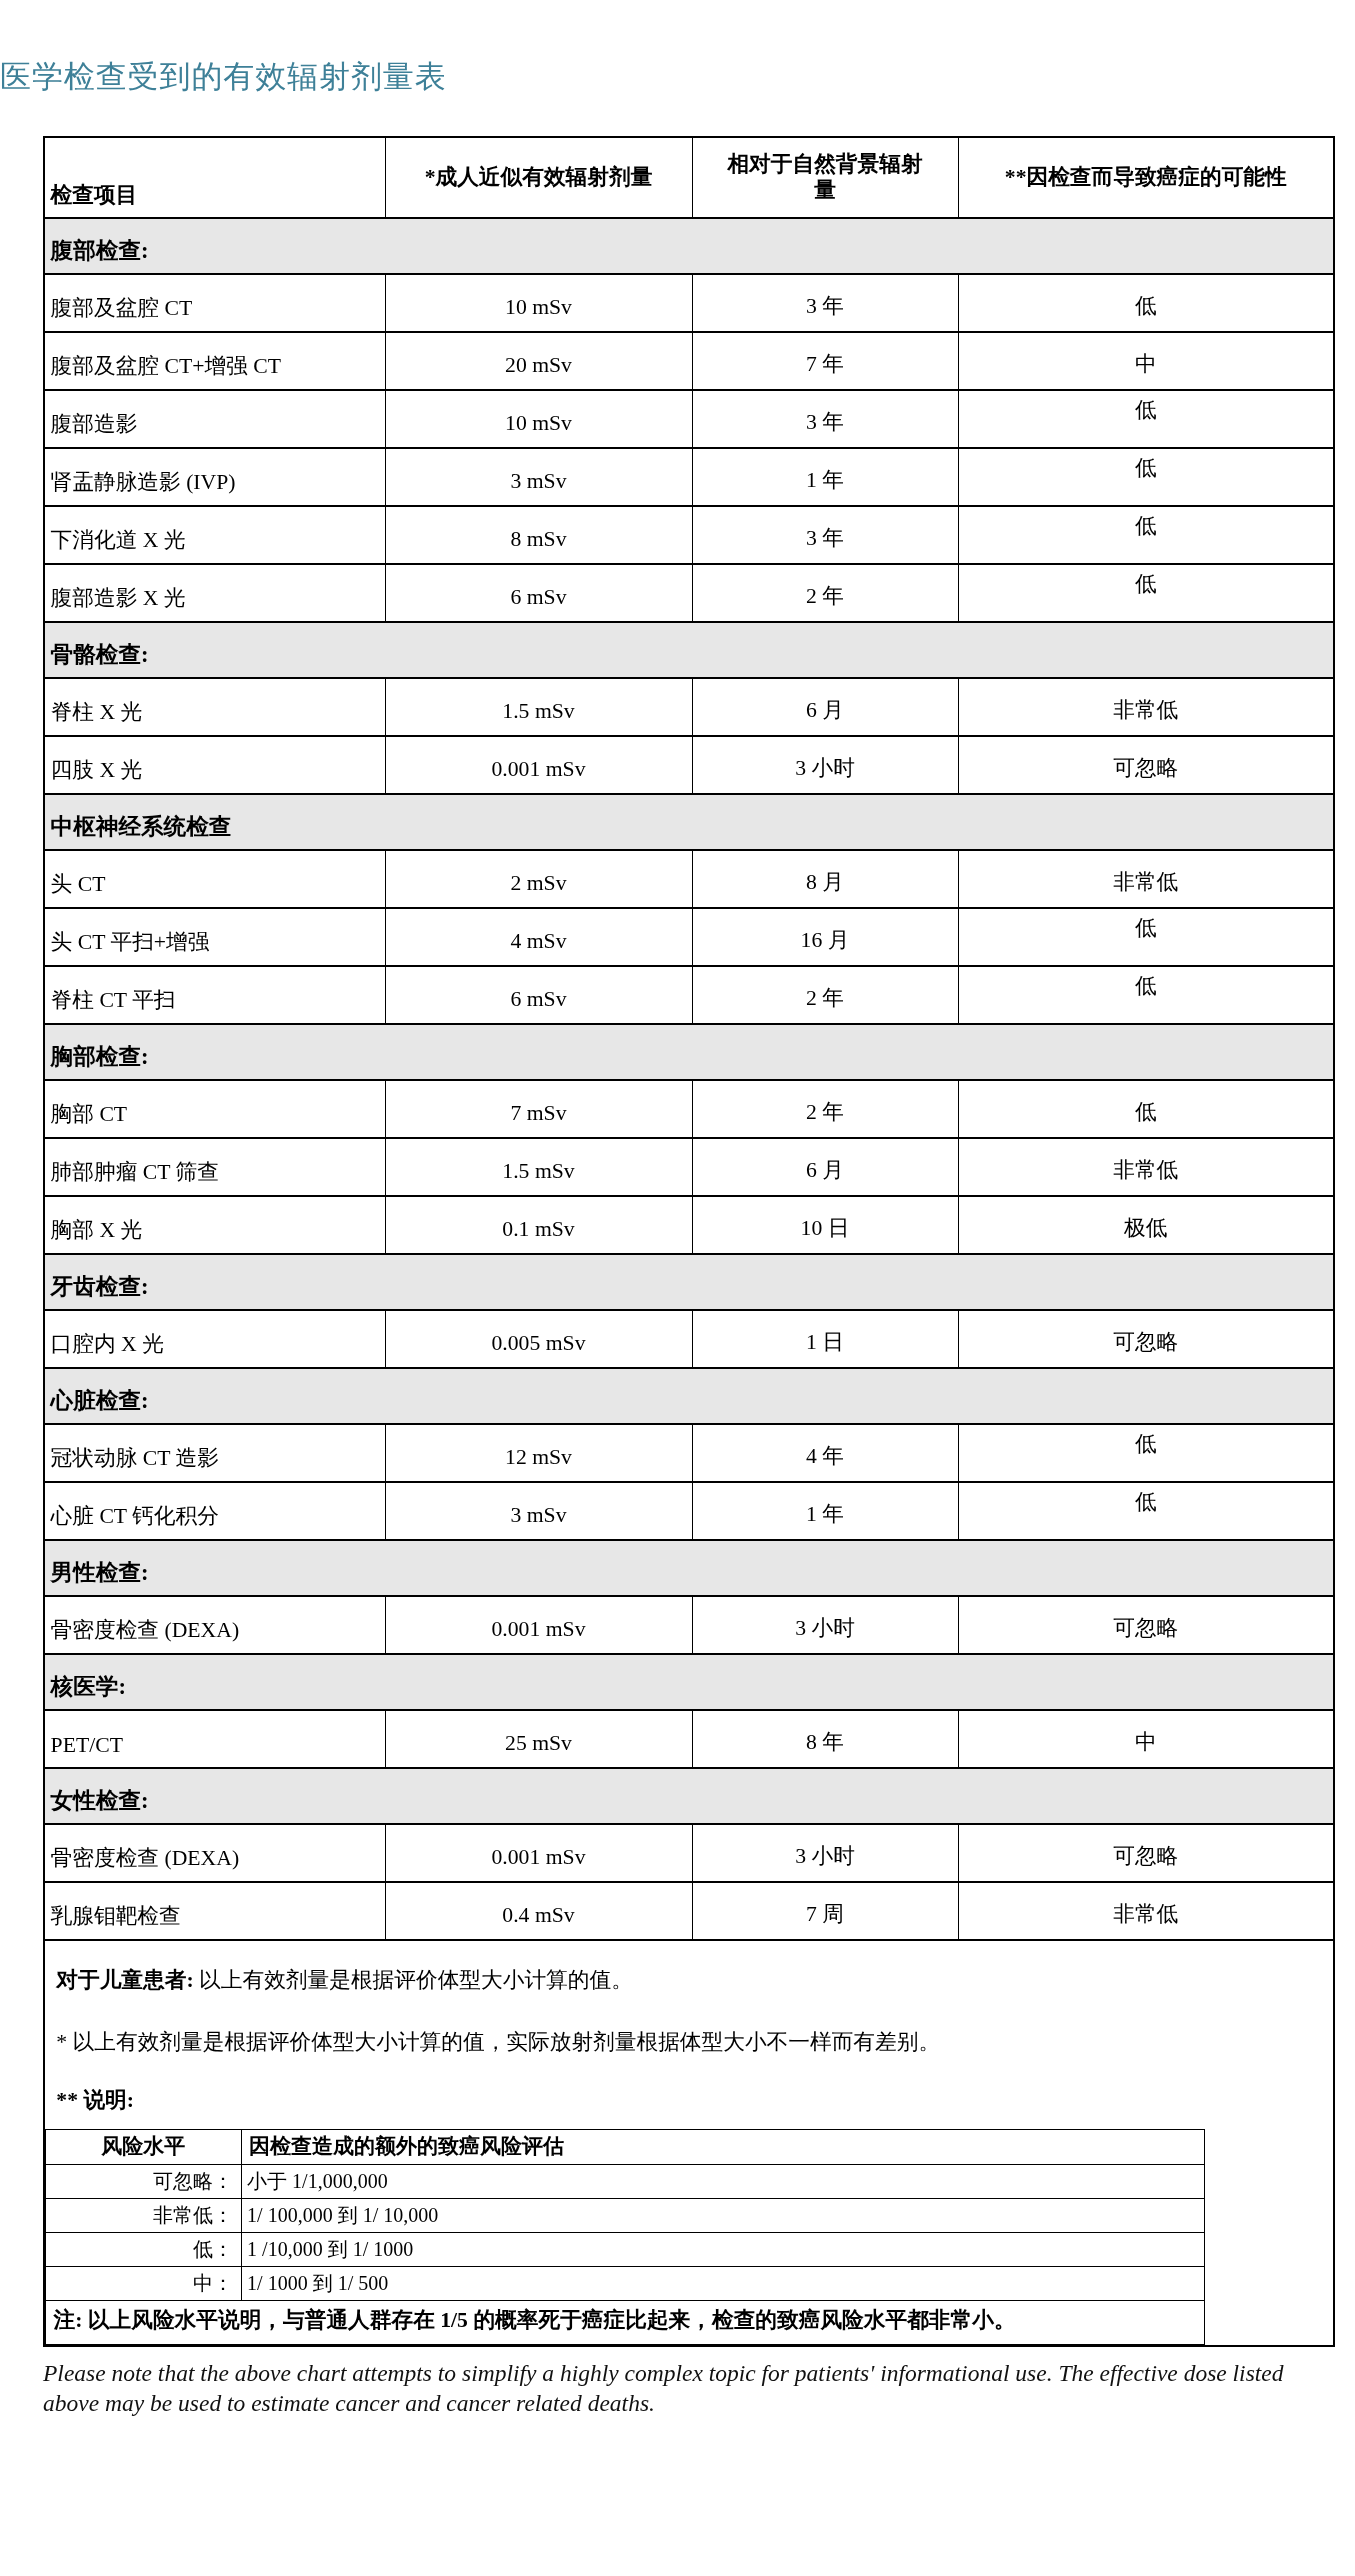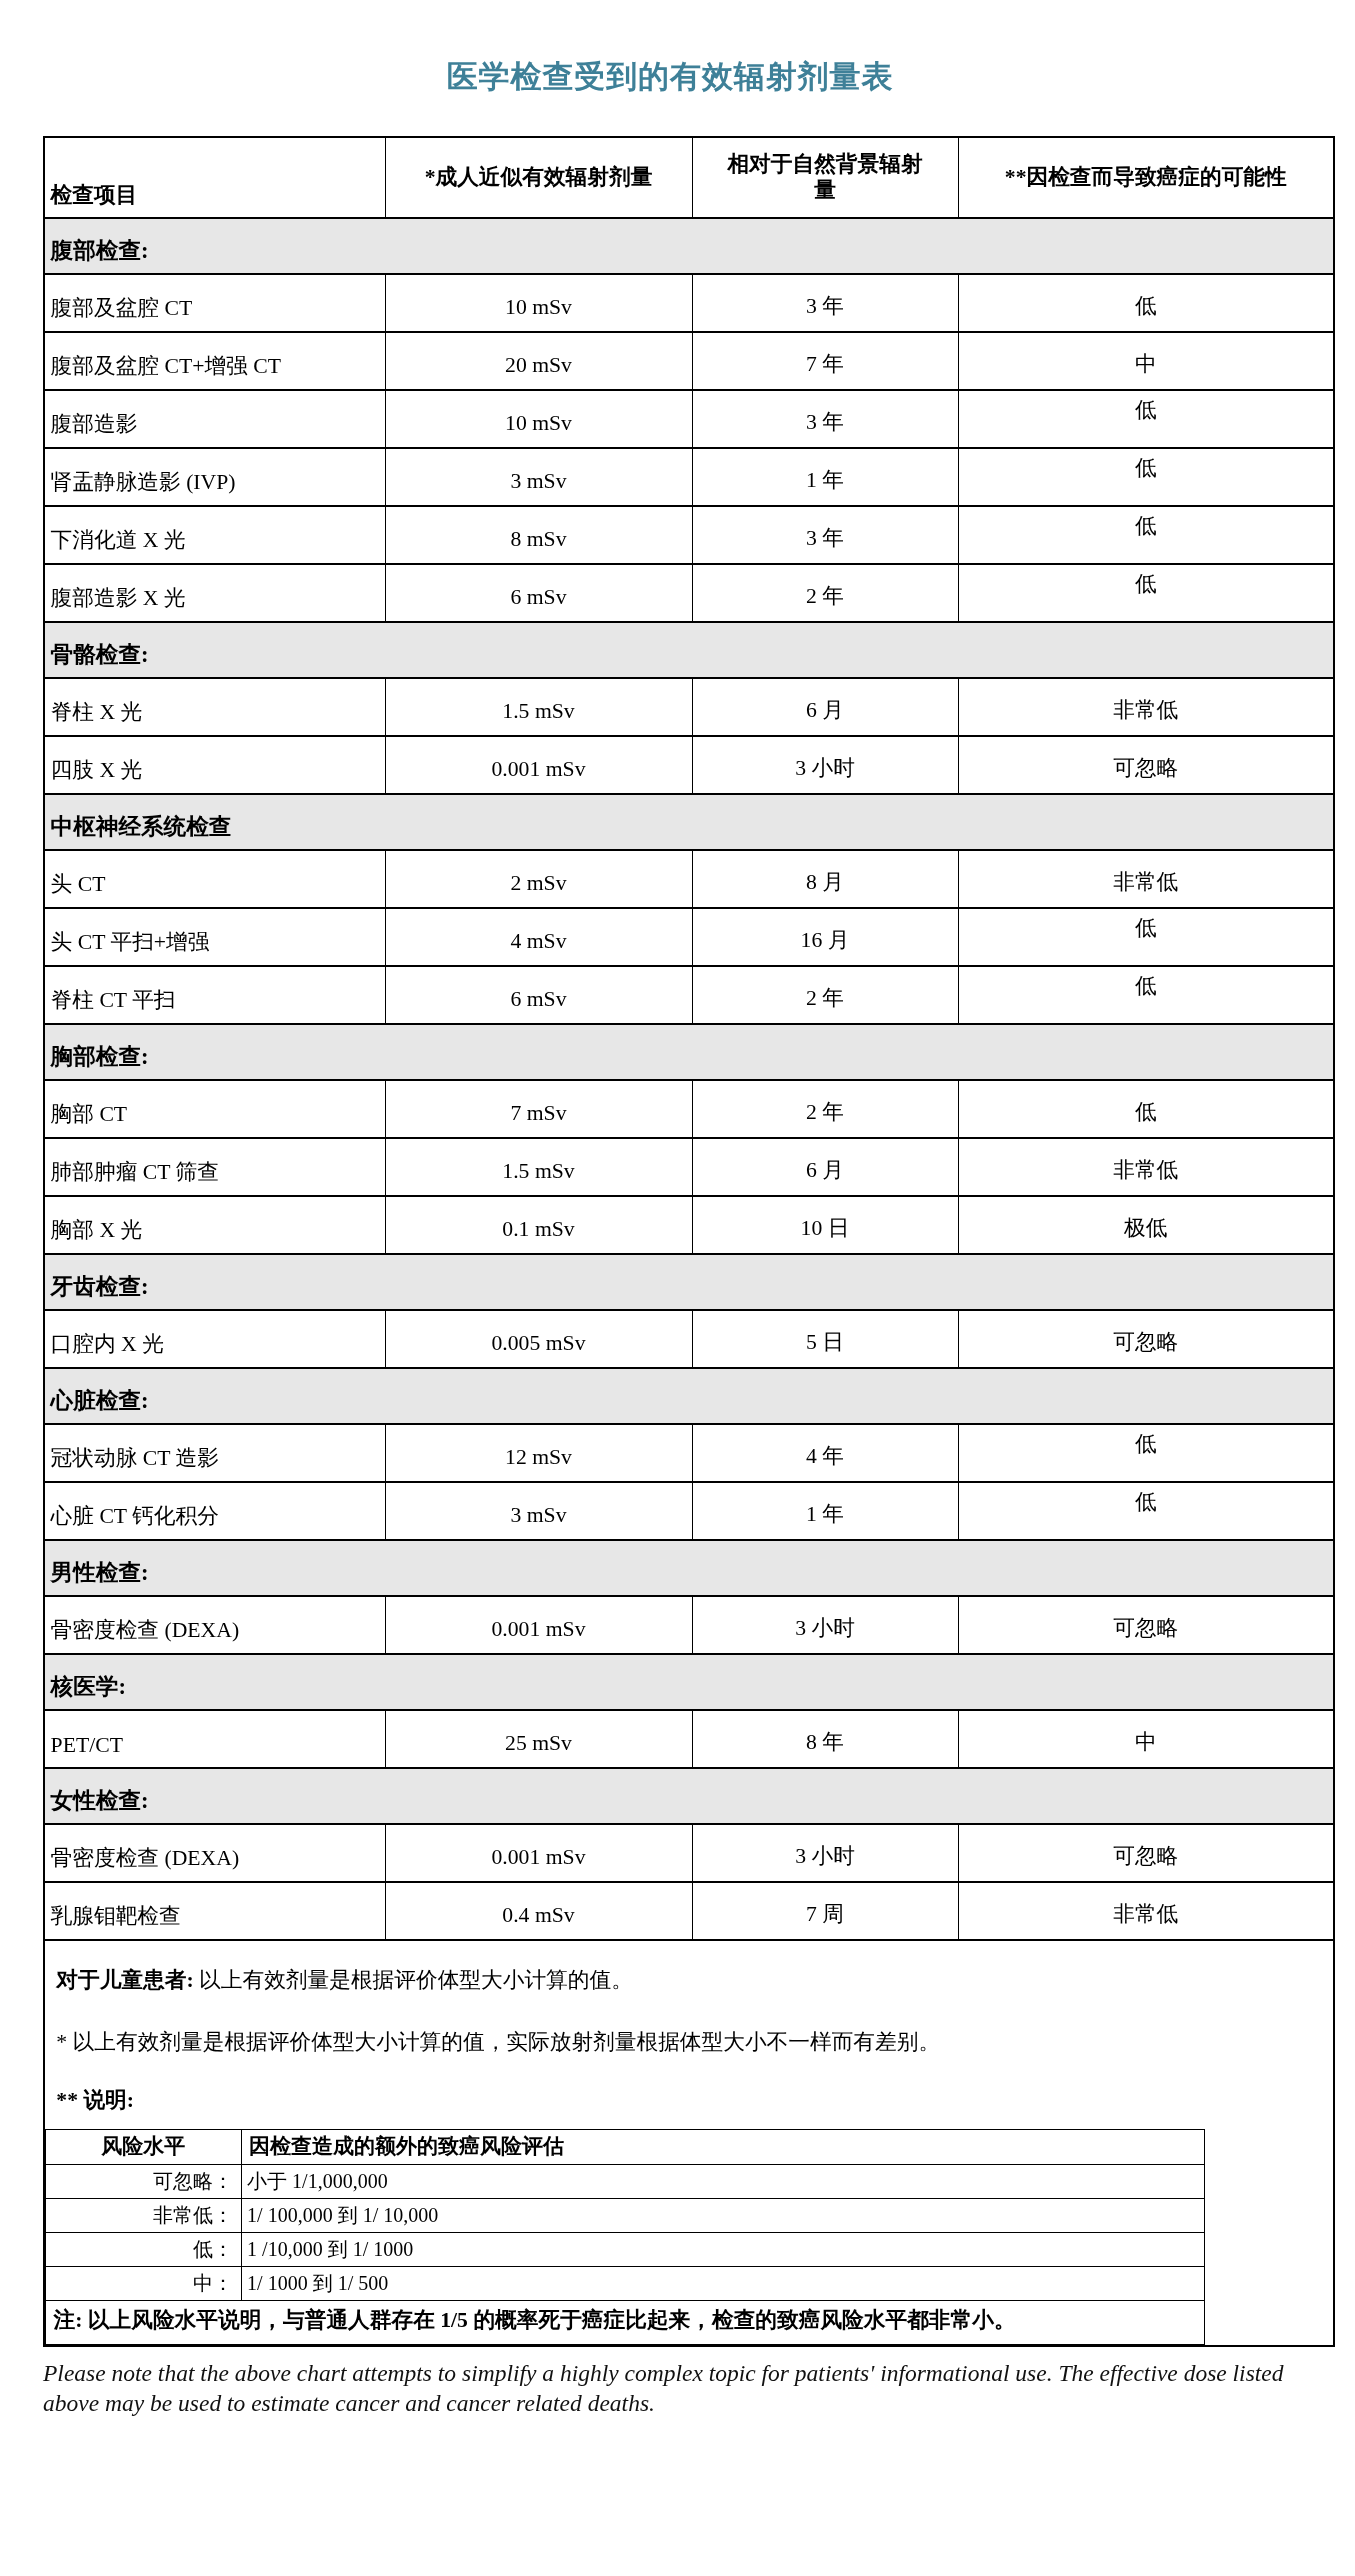--- a/index.html
+++ b/index.html
@@ -4,23 +4,23 @@
 <style>
   html,body{margin:0;padding:0;background:#ffffff;}
   body{
     width:1356px;height:2576px;position:relative;
     font-family:"Liberation Serif","DejaVu Serif",serif;
     color:#000;
     -webkit-font-smoothing:antialiased;
   }
   .doc-title{
     margin:56px 16px 0 0;
-    text-align:center;
+    text-align:left;
     font-size:31px;
-    font-weight:bold;
+    font-weight:normal;
     color:#3E8098;
     letter-spacing:0.9px;
   }
   
   table.main{
     border-collapse:collapse;
     table-layout:fixed;
     width:1290px;
     margin:38px 0 0 43px;
     border:2.8px solid #000;
@@ -246,21 +246,21 @@
         <td class="dose-cell">0.1 mSv</td>
         <td class="bg-cell">10 日</td>
         <td class="risk-cell">极低</td>
       </tr>
       <tr class="section-row">
         <td colspan="4">牙齿检查:</td>
       </tr>
       <tr class="data-row">
         <td class="item-cell">口腔内 X 光</td>
         <td class="dose-cell">0.005 mSv</td>
-        <td class="bg-cell">5 日</td>
+        <td class="bg-cell">1 日</td>
         <td class="risk-cell">可忽略</td>
       </tr>
       <tr class="section-row">
         <td colspan="4">心脏检查:</td>
       </tr>
       <tr class="data-row">
         <td class="item-cell">冠状动脉 CT 造影</td>
         <td class="dose-cell">12 mSv</td>
         <td class="bg-cell">4 年</td>
         <td class="risk-cell risk-top">低</td>

